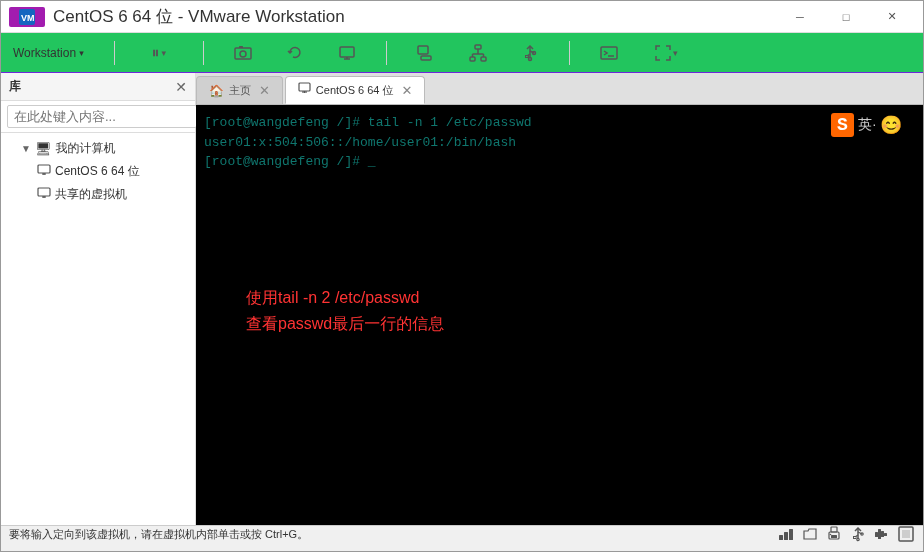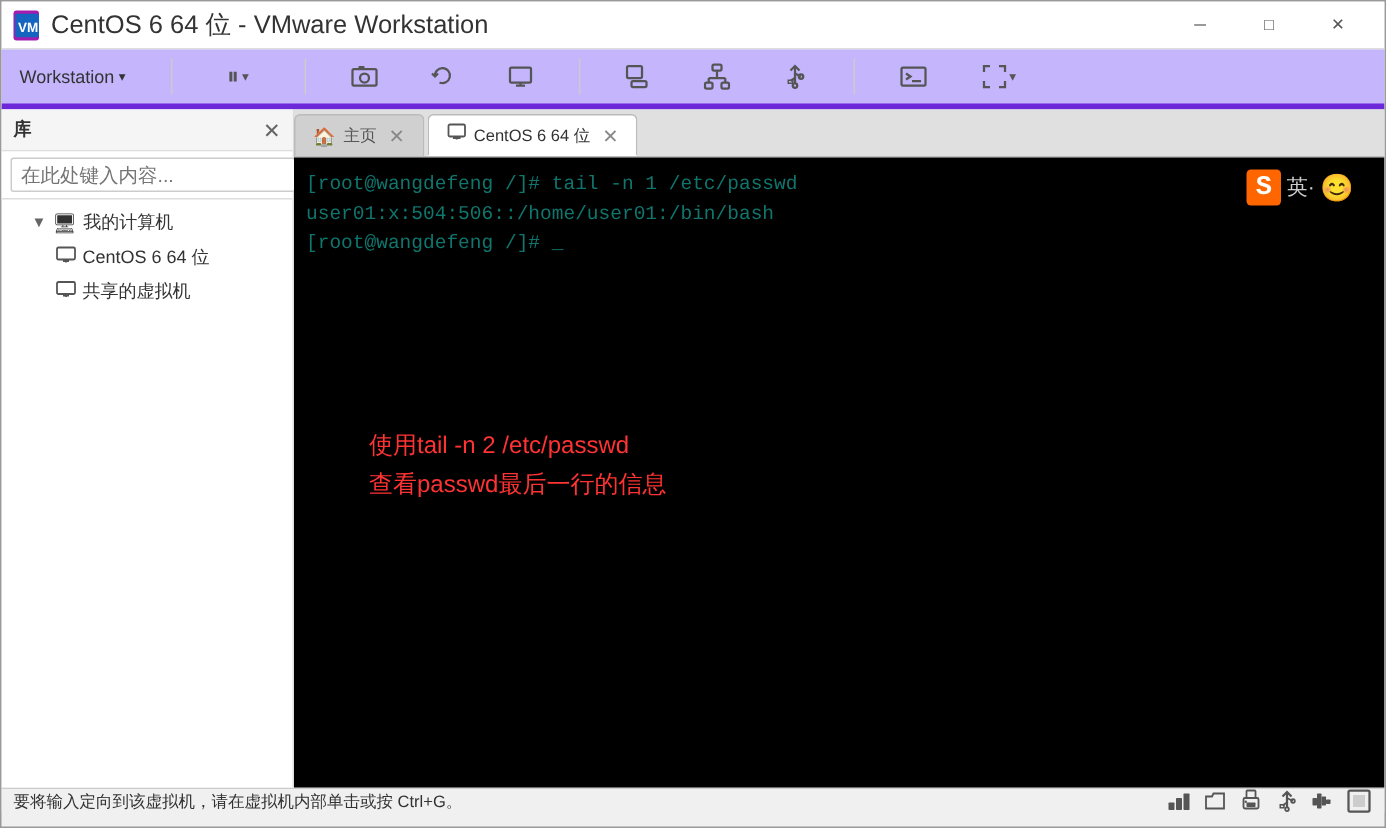--- a/index.html
+++ b/index.html
@@ -17,21 +17,21 @@
     #title-bar {
       display: flex;
       align-items: center;
       background: #fff;
       height: 32px;
       padding: 0 8px;
       border-bottom: 1px solid #ddd;
       user-select: none;
     }
     #title-bar .app-icon {
-      width: 17px;
+      width: 36px;
       height: 20px;
       margin-right: 8px;
       background: #a21caf;
       border-radius: 2px;
       display: flex;
       align-items: center;
       justify-content: center;
       color: white;
       font-size: 10px;
       font-weight: bold;
@@ -55,24 +55,24 @@
       align-items: center;
       justify-content: center;
       font-size: 11px;
       color: #555;
     }
 
     
     #toolbar {
       display: flex;
       align-items: center;
-      background: #c4b5fd;
+      background: #22c55e;
       height: 40px;
       padding: 0 4px;
-      border-bottom: 4px solid #6d28d9;
+      border-bottom: 1px solid #6d28d9;
       gap: 18px;
     }
     .toolbar-btn {
       display: flex;
       align-items: center;
       padding: 4px 8px;
       cursor: pointer;
       border-radius: 3px;
       font-size: 12px;
       color: #333;

